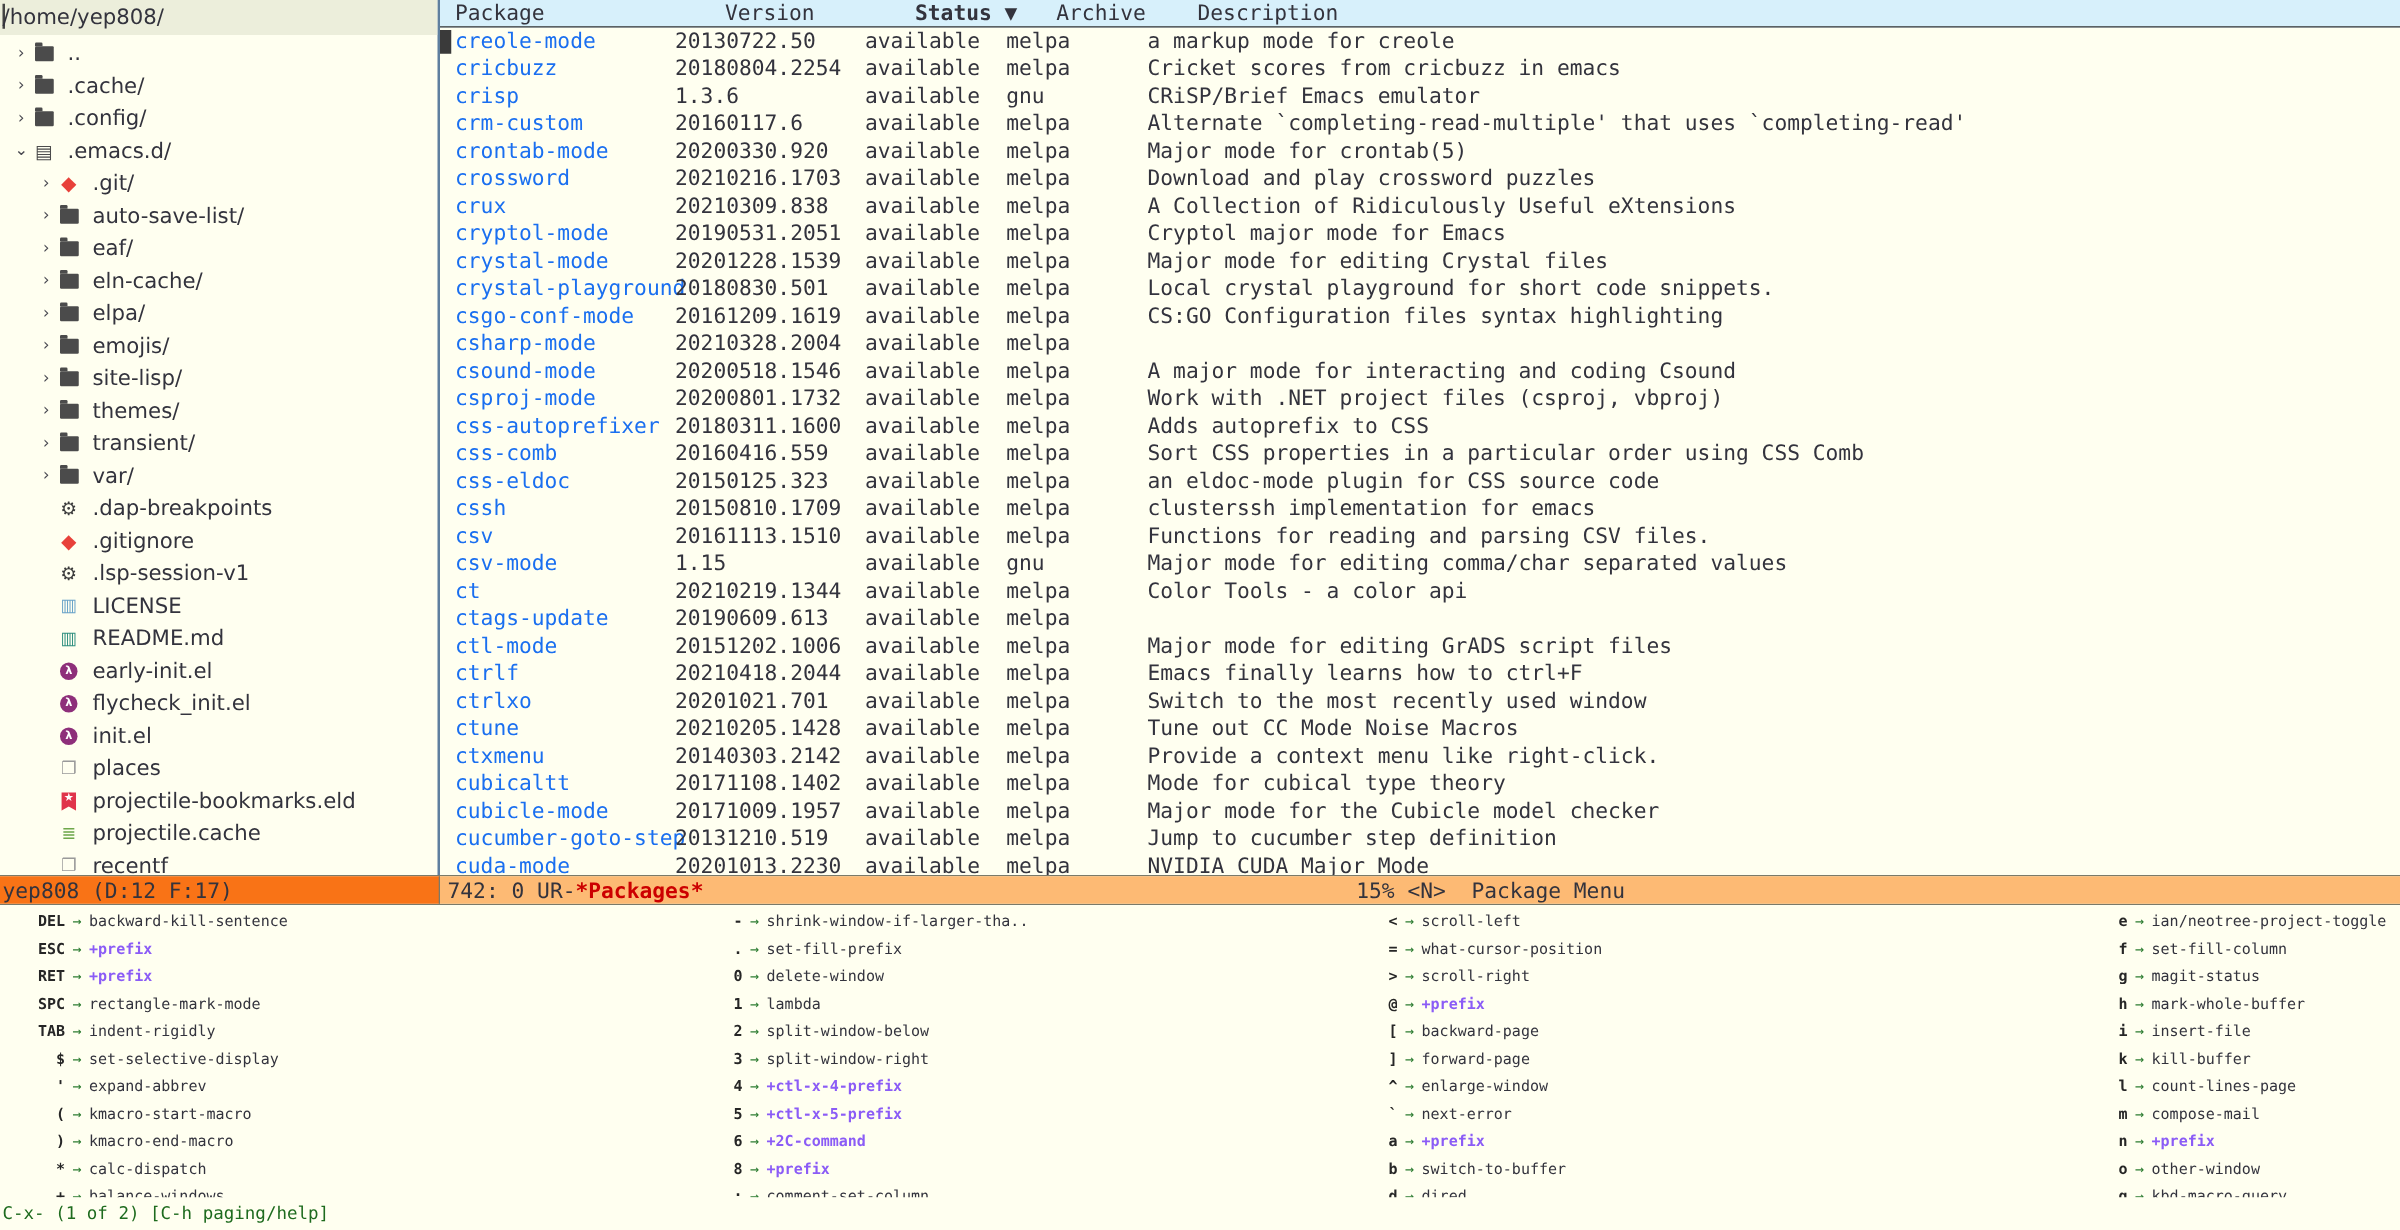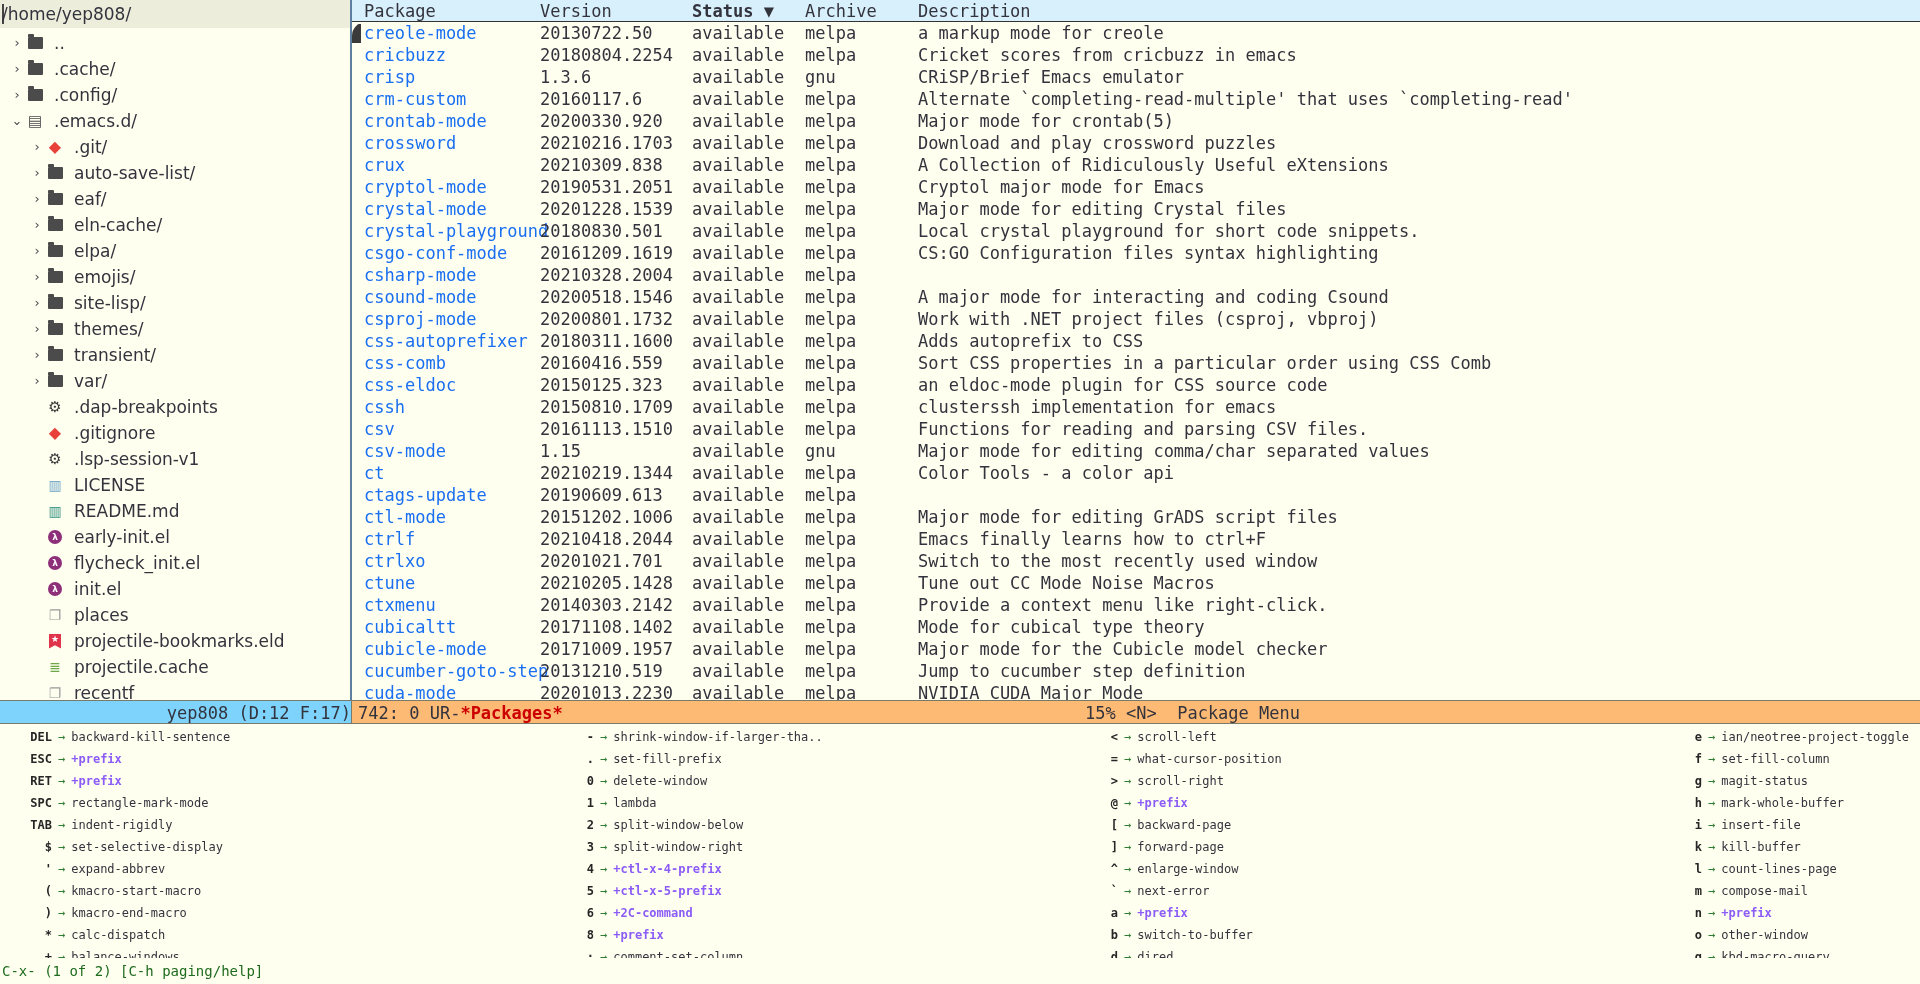--- a/index.html
+++ b/index.html
@@ -96,51 +96,51 @@
   }
   .pkg-header {
     background:#d7f0fb;
     border-bottom:1px solid #333;
     height:22px; line-height:22px;
     font-size:17px; color:#33333d;
     display:flex; white-space:nowrap;
     padding-left:12px;
   }
   .pkg-header .h-sort { font-weight:bold; }
-  .pkg-rows { flex:1 1 auto; overflow:hidden; position:relative;border-radius:14px; }
+  .pkg-rows { flex:1 1 auto; overflow:hidden; position:relative; }
   .pkg-row {
     height:22px; line-height:22px;
     font-size:17px; display:flex; white-space:nowrap;
     padding-left:12px; position:relative;
   }
   .pkg-row .cursor-block {
     position:absolute; left:0px; top:2px;
     width:9px; height:19px; background:#3a3a3a;
   }
   .c-name    { width:176px; flex:0 0 176px; color:#1a6ff0; }
   .c-version { width:152px; flex:0 0 152px; color:#33333d; }
   .c-status  { width:113px; flex:0 0 113px; color:#33333d; }
   .c-archive { width:113px; flex:0 0 113px; color:#33333d; }
   .c-desc    { flex:1 1 auto; color:#33333d; }
 
   .h-name    { width:176px; flex:0 0 176px; }
-  .h-version { width:152px; flex:0 0 152px; }
+  .h-version { width:152px; flex:0 0 152px;margin-left:40px; }
   .h-status  { width:113px; flex:0 0 113px; }
   .h-archive { width:113px; flex:0 0 113px; }
   .h-desc    { flex:1 1 auto; }
 
   
   .modeline {
     display:flex; width:1920px; height:24px; line-height:24px;
     font-size:17px; white-space:nowrap;
     border-top:1px solid #7a7a6a; border-bottom:1px solid #7a7a6a;
   }
   .ml-left {
-    width:352px; flex:0 0 352px; background:#7dd3fc; color:#33333d;
-    padding-left:2px; border-right:1px solid #7a7a6a;text-align:right;
+    width:352px; flex:0 0 352px; background:#f97316; color:#33333d;
+    padding-left:2px; border-right:1px solid #7a7a6a;
   }
   .ml-right {
     flex:1 1 auto; background:#fdba74; color:#33333d;
     padding-left:6px; display:flex;
   }
   .ml-pos { }
   .ml-buf { color:#cc0000; font-weight:bold; }
   .ml-spacer { flex:1 1 auto; }
   .ml-pct { }
   .ml-mode { }

